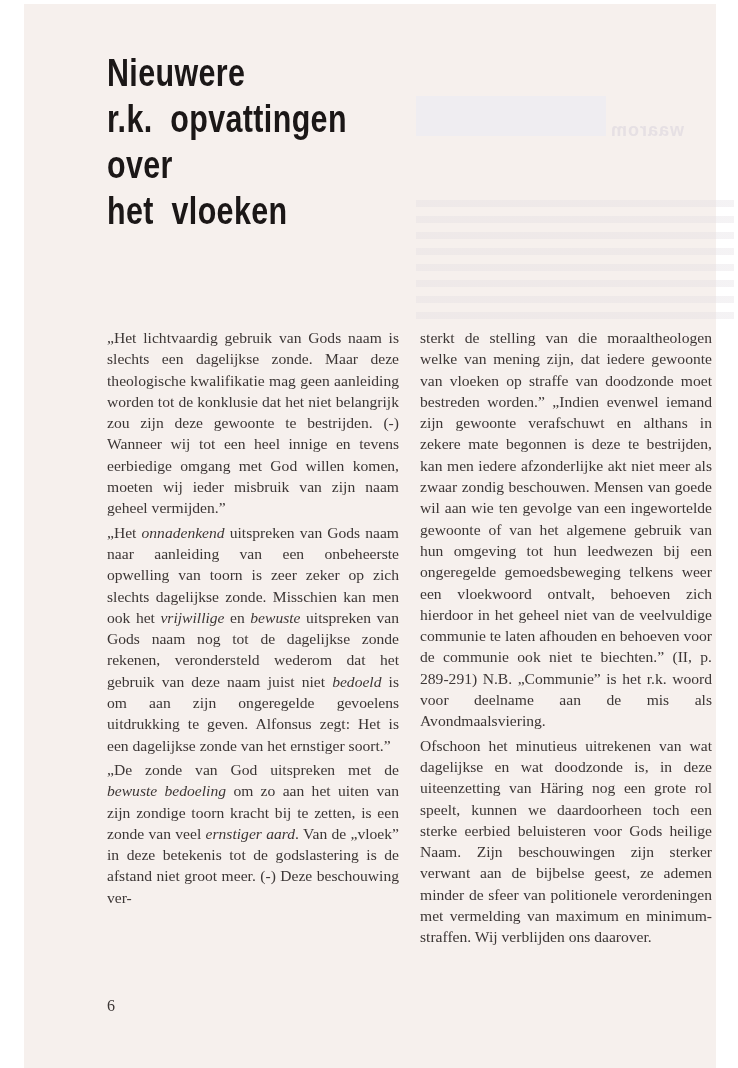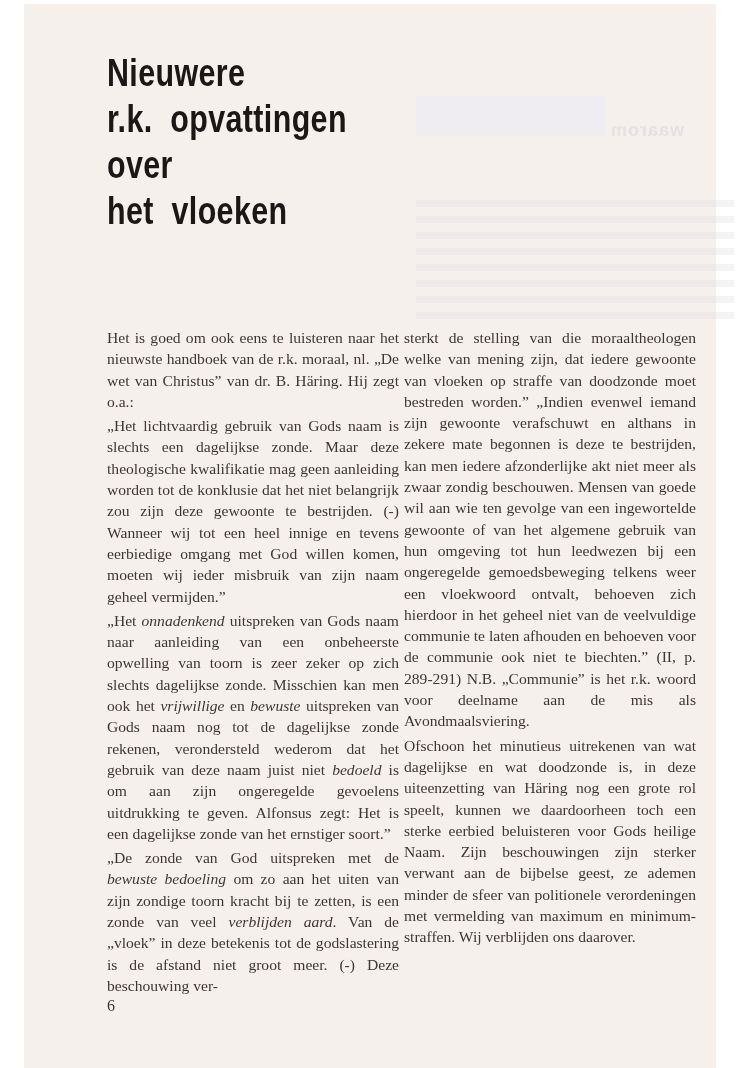--- a/index.html
+++ b/index.html
@@ -29,21 +29,21 @@
     font-size: 39px; line-height: 46px; color: #1b1717;
     transform: scaleX(0.78); transform-origin: left top; letter-spacing: 0.5px;
   }
   .title span { display: block; white-space: pre; }
   .col {
     position: absolute; top: 327px; width: 292px;
     font-family: "Liberation Serif", serif; font-size: 15.6px; line-height: 21.3px;
     color: #3c3635; text-align: justify; hyphens: manual;
   }
   .col.left { left: 107px; }
-  .col.right { left: 404px; }
+  .col.right { left: 420px; }
   .col p { margin: 0 0 3px 0; }
   .col em { }
   .pagenum {
     position: absolute; left: 107px; top: 997px;
     font-family: "Liberation Serif", serif; font-size: 16px; color: #3c3635;
   }
 </style>
 </head>
 <body>
 
@@ -54,23 +54,22 @@
 </div>
 
 <h1 class="title">
   <span>Nieuwere</span>
   <span>r.k.  opvattingen</span>
   <span>over</span>
   <span>het  vloeken</span>
 </h1>
 
 <div class="col left">
-    <p><span>Het is goed om ook eens te luisteren naar het nieuwste handboek van de r.k. moraal, nl. „De wet van Christus” van dr. B. Häring. Hij zegt o.a.:</span></p>
     <p><span>„Het lichtvaardig gebruik van Gods naam is slechts een dagelijkse zonde. Maar deze theologische kwalifikatie mag geen aanleiding worden tot de konklusie dat het niet belangrijk zou zijn deze gewoonte te bestrijden. (-) Wanneer wij tot een heel innige en tevens eerbiedige omgang met God willen komen, moeten wij ieder misbruik van zijn naam geheel vermijden.”</span></p>
     <p><span>„Het </span><em>onnadenkend</em><span> uitspreken van Gods naam naar aanleiding van een onbeheerste opwelling van toorn is zeer zeker op zich slechts dagelijkse zonde. Misschien kan men ook het </span><em>vrijwillige</em><span> en </span><em>bewuste</em><span> uitspreken van Gods naam nog tot de dagelijkse zonde rekenen, verondersteld wederom dat het gebruik van deze naam juist niet </span><em>bedoeld</em><span> is om aan zijn ongeregelde gevoelens uitdrukking te geven. Alfonsus zegt: Het is een dagelijkse zonde van het ernstiger soort.”</span></p>
-    <p><span>„De zonde van God uitspreken met de </span><em>bewuste bedoeling</em><span> om zo aan het uiten van zijn zondige toorn kracht bij te zetten, is een zonde van veel </span><em>verblijden aard</em><span>. Van de „vloek” in deze betekenis tot de godslastering is de afstand niet groot meer. (-) Deze beschouwing ver-</span></p>
+    <p><span>„De zonde van God uitspreken met de </span><em>bewuste bedoeling</em><span> om zo aan het uiten van zijn zondige toorn kracht bij te zetten, is een zonde van veel </span><em>ernstiger aard</em><span>. Van de „vloek” in deze betekenis tot de godslastering is de afstand niet groot meer. (-) Deze beschouwing ver-</span></p>
   </div>
 <div class="col right">
     <p><span>sterkt de stelling van die moraaltheologen welke van mening zijn, dat iedere gewoonte van vloeken op straffe van doodzonde moet bestreden worden.” „Indien evenwel iemand zijn gewoonte verafschuwt en althans in zekere mate begonnen is deze te bestrijden, kan men iedere afzonderlijke akt niet meer als zwaar zondig beschouwen. Mensen van goede wil aan wie ten gevolge van een ingewortelde gewoonte of van het algemene gebruik van hun omgeving tot hun leedwezen bij een ongeregelde gemoedsbeweging telkens weer een vloekwoord ontvalt, behoeven zich hierdoor in het geheel niet van de veelvuldige communie te laten afhouden en behoeven voor de communie ook niet te biechten.” (II, p. 289-291) N.B. „Communie” is het r.k. woord voor deelname aan de mis als Avondmaalsviering.</span></p>
     <p><span>Ofschoon het minutieus uitrekenen van wat dagelijkse en wat doodzonde is, in deze uiteenzetting van Häring nog een grote rol speelt, kunnen we daardoorheen toch een sterke eerbied beluisteren voor Gods heilige Naam. Zijn beschouwingen zijn sterker verwant aan de bijbelse geest, ze ademen minder de sfeer van politionele verordeningen met vermelding van maximum en minimum-straffen. Wij verblijden ons daarover.</span></p>
   </div>
 
 <div class="pagenum">6</div>
 
 </body></html>

